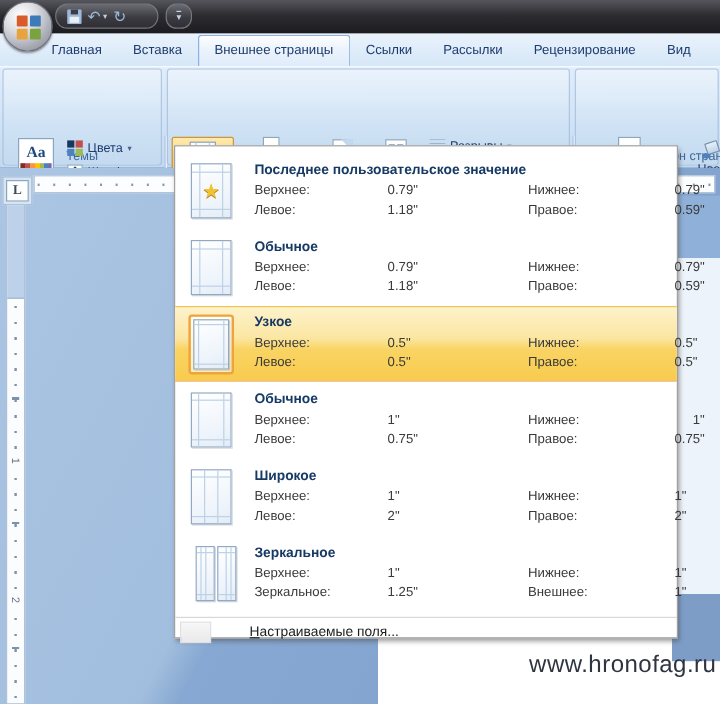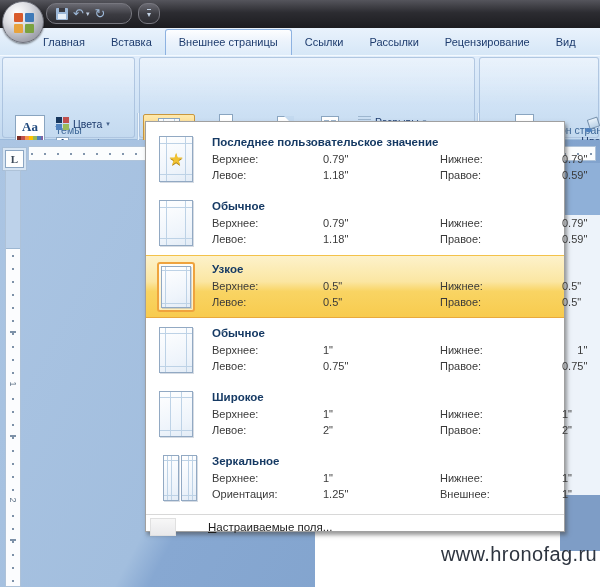--- a/index.html
+++ b/index.html
@@ -446,21 +446,21 @@
       </div>
       <div class="mi-body">
         <div class="mi-title">Зеркальное</div>
         <div class="mi-row">
           <span class="l1">Верхнее:</span>
           <span class="v1">1"</span>
           <span class="l2">Нижнее:</span>
           <span class="v2">1"</span>
         </div>
         <div class="mi-row">
-          <span class="l1">Ориентация:</span>
+          <span class="l1">Зеркальное:</span>
           <span class="v1">1.25"</span>
           <span class="l2">Внешнее:</span>
           <span class="v2">1"</span>
         </div>
       </div>
     </div>
 
     <div class="msep"></div>
     <div class="mfooter">
       <span class="mf-gutter"></span>

